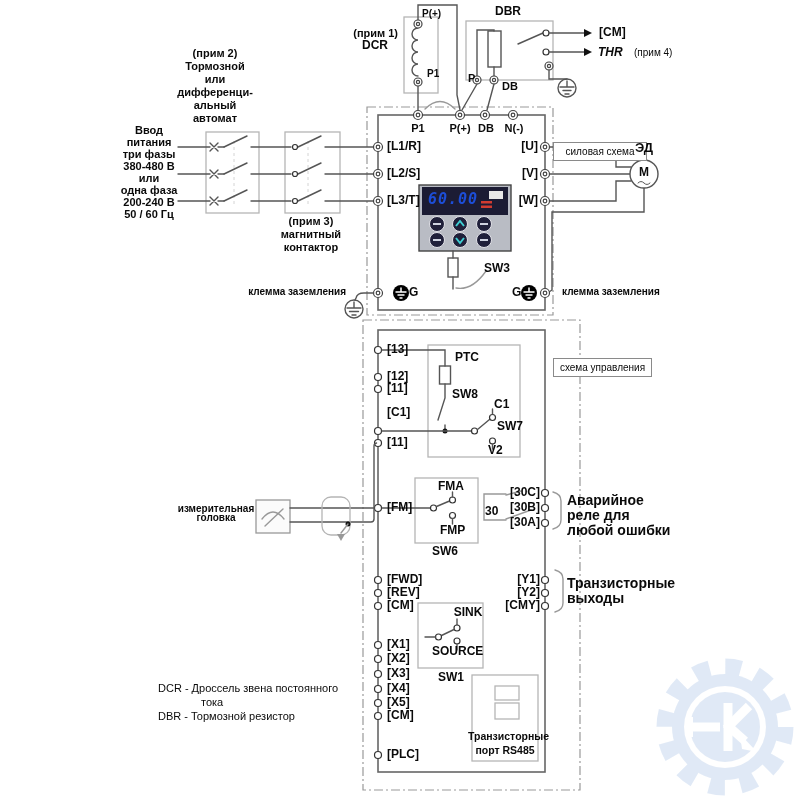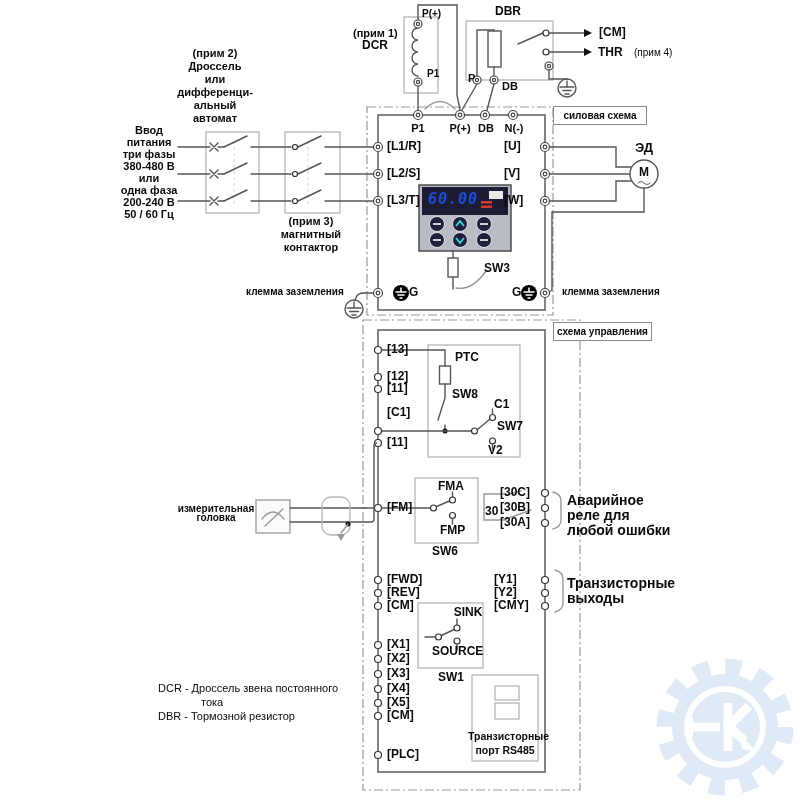--- a/index.html
+++ b/index.html
@@ -1,25 +1,25 @@
 <!DOCTYPE html>
 <html><head>
 <meta charset="utf-8">
 <style>
   html,body{margin:0;padding:0;background:#fff;}
   #stage{position:relative;width:800px;height:800px;background:#fff;outline:1px solid #c9c9c9;
          font-family:"Liberation Sans",sans-serif;overflow:hidden;}
   #wires{position:absolute;left:0;top:0;}
   .lb{position:absolute;font-weight:bold;color:#0a0a0a;white-space:nowrap;font-size:12px;line-height:1.15;}
-  .c{text-align:center}.r{}
+  .c{text-align:center}.r{text-align:right}
   .f8{font-size:10px}.f10{font-size:10px}.f105{font-size:10.5px}.f11{font-size:11px}
   .f125{font-size:14px}.f13{font-size:13px}
-  .reg{font-weight:normal}.it{}
-  .tagbox{position:absolute;border:1px solid #8a8a8a;background:#fff;font-weight:bold;font-size:10px;
-          text-align:center;color:#0a0a0a;line-height:17px;height:17px;}
+  .reg{font-weight:normal}.it{font-style:italic}
+  .tagbox{position:absolute;border:1px solid #8a8a8a;background:#fff;font-weight:normal;font-size:10px;
+          text-align:center;color:#0a0a0a;line-height:17px;height:17px;margin-top:36px;}
   .disp{position:absolute;font-family:"DejaVu Sans Mono",monospace;font-style:italic;font-weight:bold;
         color:#1d4ed8;font-size:15px;letter-spacing:1px;}
   
   .w{stroke:#555;stroke-width:1.4;fill:none;stroke-linecap:round}
   .comp{stroke:#b5b5b5;stroke-width:1.3;fill:none}
   .dash{stroke:#999;stroke-width:1.2;fill:none;stroke-dasharray:9 3 2 3}
   .gray{stroke:#999;stroke-width:1.4;fill:none;stroke-linecap:round}
   .t{stroke:#444;stroke-width:1.2;fill:#fff}
   .ts{stroke:#333;stroke-width:1.2;fill:#fff}
 </style>
@@ -325,21 +325,21 @@
 <div class="lb f11 c" style="left:103px;top:124px;width:92px">Ввод</div>
 <div class="lb f11 c" style="left:103px;top:136px;width:92px">питания</div>
 <div class="lb f11 c" style="left:103px;top:148px;width:92px">три фазы</div>
 <div class="lb f11 c" style="left:103px;top:160px;width:92px">380-480 В</div>
 <div class="lb f11 c" style="left:103px;top:172px;width:92px">или</div>
 <div class="lb f11 c" style="left:103px;top:184px;width:92px">одна фаза</div>
 <div class="lb f11 c" style="left:103px;top:196px;width:92px">200-240 В</div>
 <div class="lb f11 c" style="left:103px;top:208px;width:92px">50 / 60 Гц</div>
 
 <div class="lb f11 c" style="left:165px;top:47px;width:100px">(прим 2)</div>
-<div class="lb f11 c" style="left:165px;top:60px;width:100px">Дроссель</div>
+<div class="lb f11 c" style="left:165px;top:60px;width:100px">Тормозной</div>
 <div class="lb f11 c" style="left:165px;top:73px;width:100px">или</div>
 <div class="lb f11 c" style="left:165px;top:86px;width:100px">дифференци-</div>
 <div class="lb f11 c" style="left:165px;top:99px;width:100px">альный</div>
 <div class="lb f11 c" style="left:165px;top:112px;width:100px">автомат</div>
 
 <div class="lb f11 c" style="left:266px;top:215px;width:90px">(прим 3)</div>
 <div class="lb f11 c" style="left:266px;top:228px;width:90px">магнитный</div>
 <div class="lb f11 c" style="left:266px;top:241px;width:90px">контактор</div>
 
 <div class="tagbox" style="left:553px;top:106px;width:92px">силовая схема</div>

